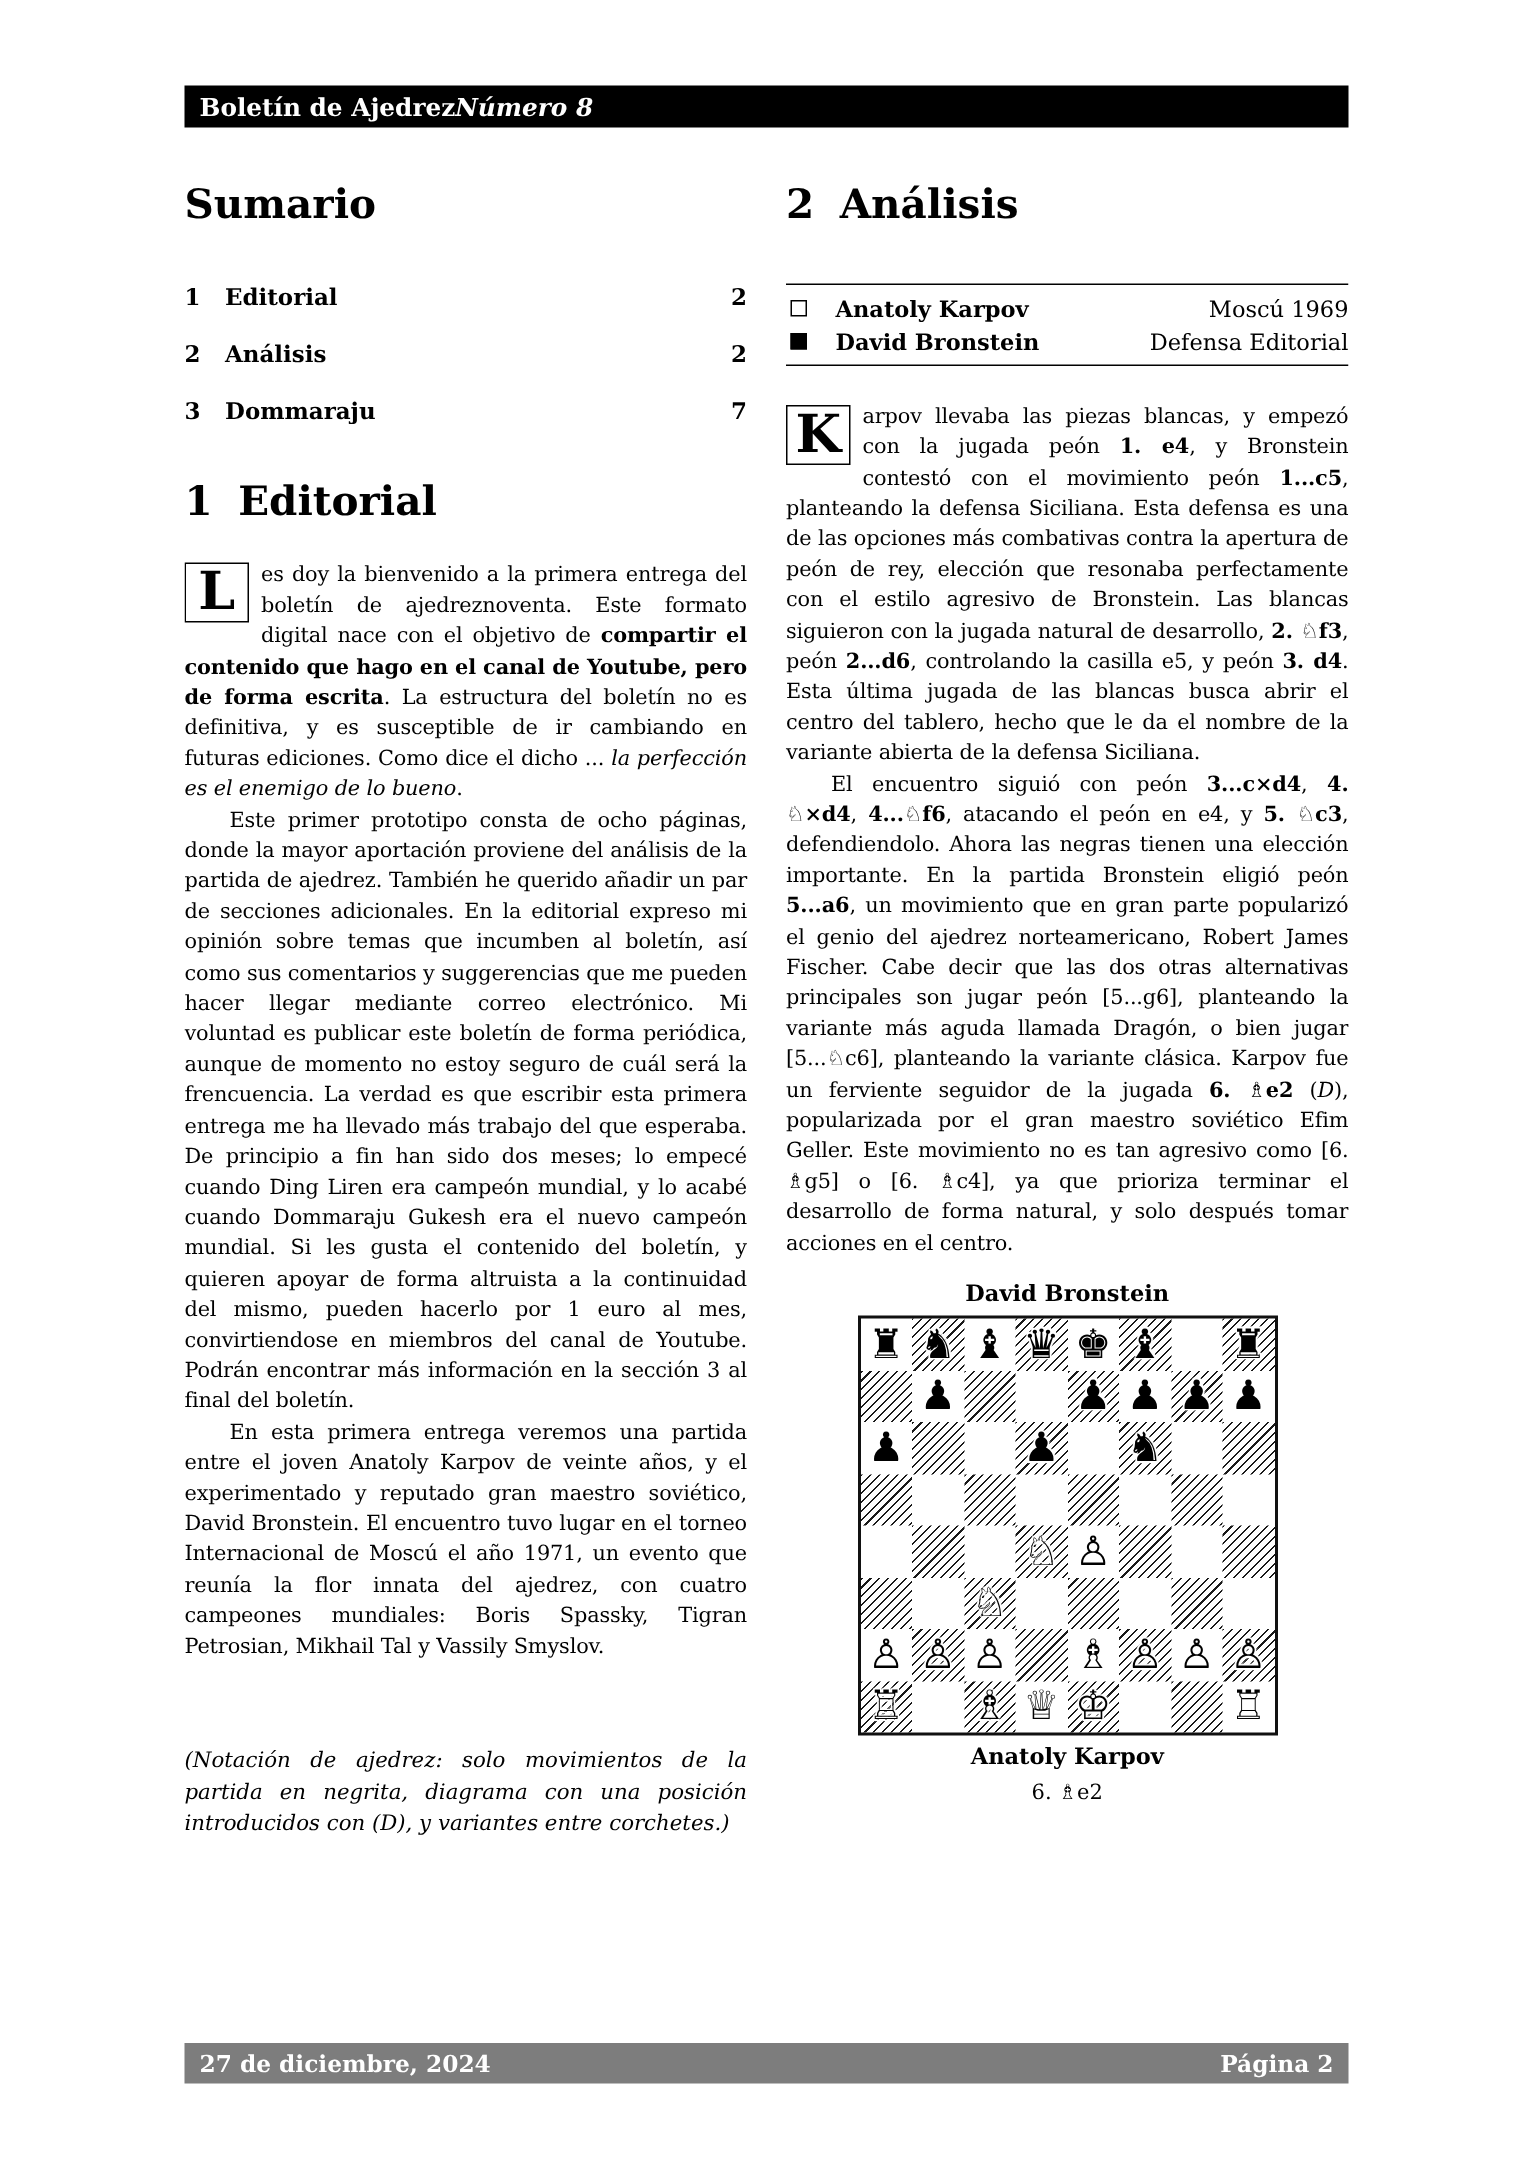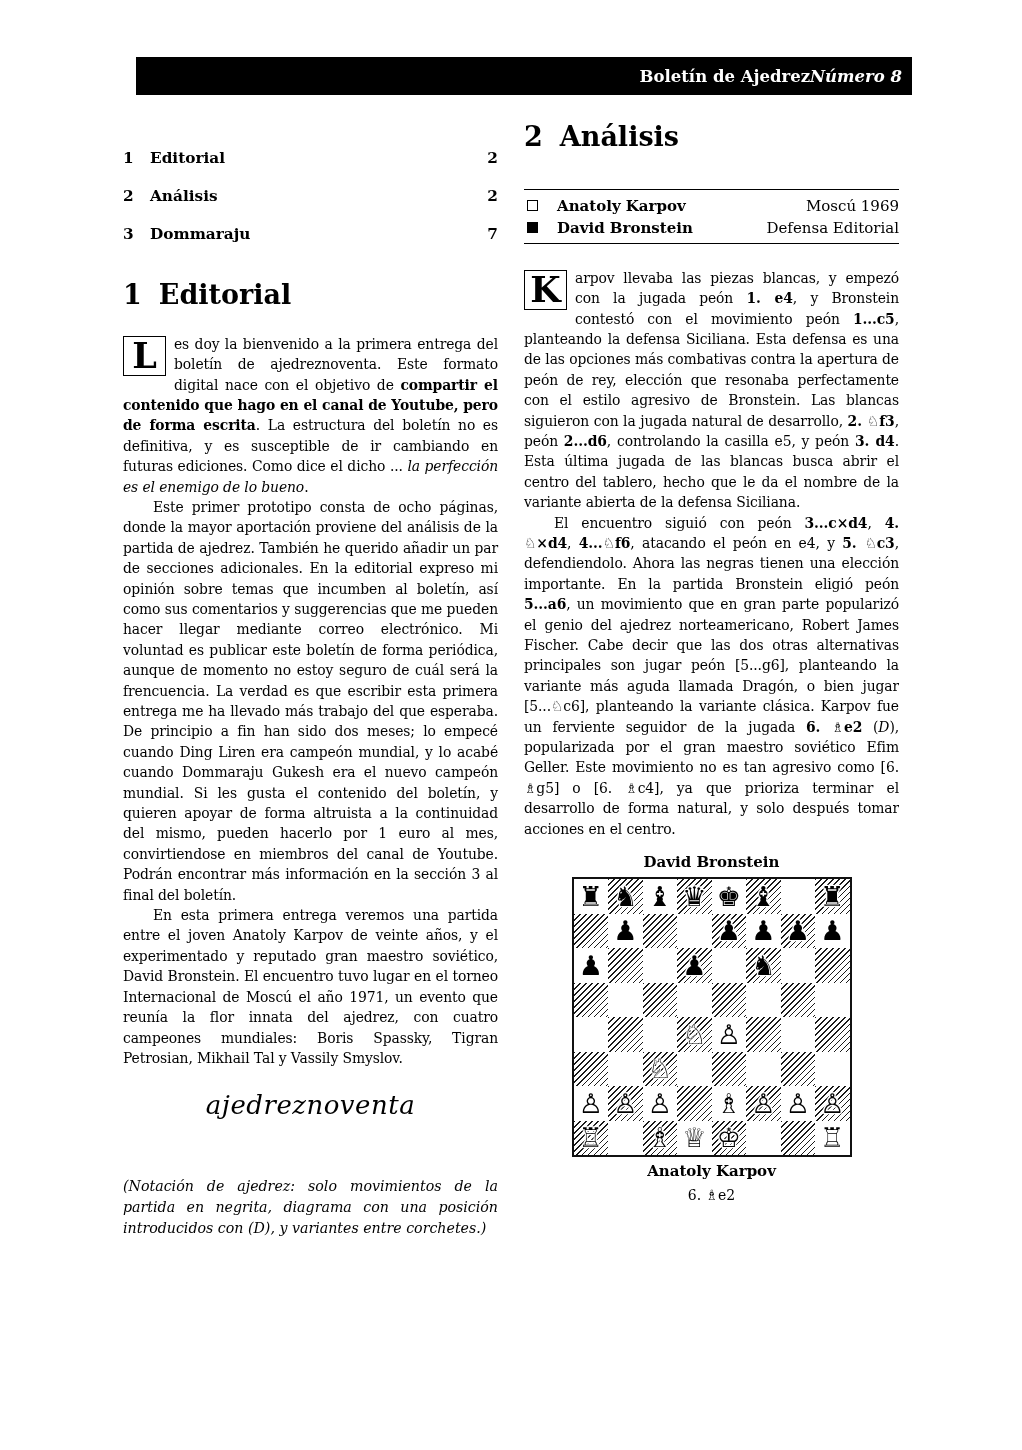--- a/index.html
+++ b/index.html
@@ -4,22 +4,22 @@
 <style>
   html,body{margin:0;padding:0;background:#fff;}
   body{
     width:1022px;height:1450px;position:relative;overflow:hidden;
     font-family:"DejaVu Serif","Liberation Serif","DejaVu Sans",serif;
     color:#000;
   }
   .page{position:absolute;left:123px;top:0;width:776px;height:1450px;}
   
   .topbar{
-    position:absolute;left:13px;top:57px;width:776px;height:38px;background:#000;
-    color:#fff;display:flex;justify-content:flex-end;align-items:center;
+    position:absolute;left:0;top:57px;width:776px;height:28px;background:#000;
+    color:#fff;display:flex;justify-content:flex-start;align-items:center;
     padding:0 10px;box-sizing:border-box;font-size:16.5px;font-weight:bold;
   }
   .topbar .issue{font-style:italic;}
   
   .botbar{
     position:absolute;left:0;top:1362px;width:776px;height:27px;background:#7d7d7d;
     color:#fff;display:flex;justify-content:space-between;align-items:center;
     padding:0 10px;box-sizing:border-box;font-size:15.5px;font-weight:bold;
   }
   
@@ -94,20 +94,23 @@
 <div class="page">
 
   <header class="topbar">
     <span>Boletín de Ajedrez</span>
     <span class="issue">Número 8</span>
   </header>
 
   <div class="cols">
 
     <div class="col">
+      <h1 class="big-h">
+        <span>Sumario</span>
+      </h1>
 
       <div class="toc" id="toc">
           <div class="toc-row">
             <span class="tnum">1</span>
             <span class="tlabel">Editorial</span>
             <span class="tpage">2</span>
           </div>
           <div class="toc-row">
             <span class="tnum">2</span>
             <span class="tlabel">Análisis</span>
@@ -124,21 +127,20 @@
         <span class="hnum">1</span>
         <span>Editorial</span>
       </h2>
 
       <p class="para first">
         <span class="dropcap">L</span><span><span>es doy la bienvenido a la primera entrega del boletín de ajedreznoventa. Este formato digital nace con el objetivo de </span><span class="sb">compartir el contenido que hago en el canal de Youtube, pero de forma escrita</span><span>. La estructura del boletín no es definitiva, y es susceptible de ir cambiando en futuras ediciones. Como dice el dicho ... </span><span class="si">la perfección es el enemigo de lo bueno</span><span>.</span></span>
       </p>
       <p class="para indent"><span><span>Este primer prototipo consta de ocho páginas, donde la mayor aportación proviene del análisis de la partida de ajedrez. También he querido añadir un par de secciones adicionales. En la editorial expreso mi opinión sobre temas que incumben al boletín, así como sus comentarios y suggerencias que me pueden hacer llegar mediante correo electrónico. Mi voluntad es publicar este boletín de forma periódica, aunque de momento no estoy seguro de cuál será la frencuencia. La verdad es que escribir esta primera entrega me ha llevado más trabajo del que esperaba. De principio a fin han sido dos meses; lo empecé cuando Ding Liren era campeón mundial, y lo acabé cuando Dommaraju Gukesh era el nuevo campeón mundial. Si les gusta el contenido del boletín, y quieren apoyar de forma altruista a la continuidad del mismo, pueden hacerlo por 1 euro al mes, convirtiendose en miembros del canal de Youtube. Podrán encontrar más información en la sección 3 al final del boletín.</span></span></p>
       <p class="para indent"><span><span>En esta primera entrega veremos una partida entre el joven Anatoly Karpov de veinte años, y el experimentado y reputado gran maestro soviético, David Bronstein. El encuentro tuvo lugar en el torneo Internacional de Moscú el año 1971, un evento que reunía la flor innata del ajedrez, con cuatro campeones mundiales: Boris Spassky, Tigran Petrosian, Mikhail Tal y Vassily Smyslov.</span></span></p>
 
-      <div class="signature">ajedreznoventa</div>
 
       <div class="note">(Notación de ajedrez: solo movimientos de la partida en negrita, diagrama con una posición introducidos con (D), y variantes entre corchetes.)</div>
     </div>
 
     <div class="col">
       <h2 class="big-h">
         <span class="hnum">2</span>
         <span>Análisis</span>
       </h2>
 
@@ -288,14 +290,18 @@
               <span class="piece">♖</span>
             </div>
           </div>
         <div class="diag-label">Anatoly Karpov</div>
         <div class="diag-caption">6. ♗e2</div>
       </figure>
 
     </div>
   </div>
 
+  <footer class="botbar">
+    <span>27 de diciembre, 2024</span>
+    <span>Página 2</span>
+  </footer>
 
 </div>
 
 </body></html>

